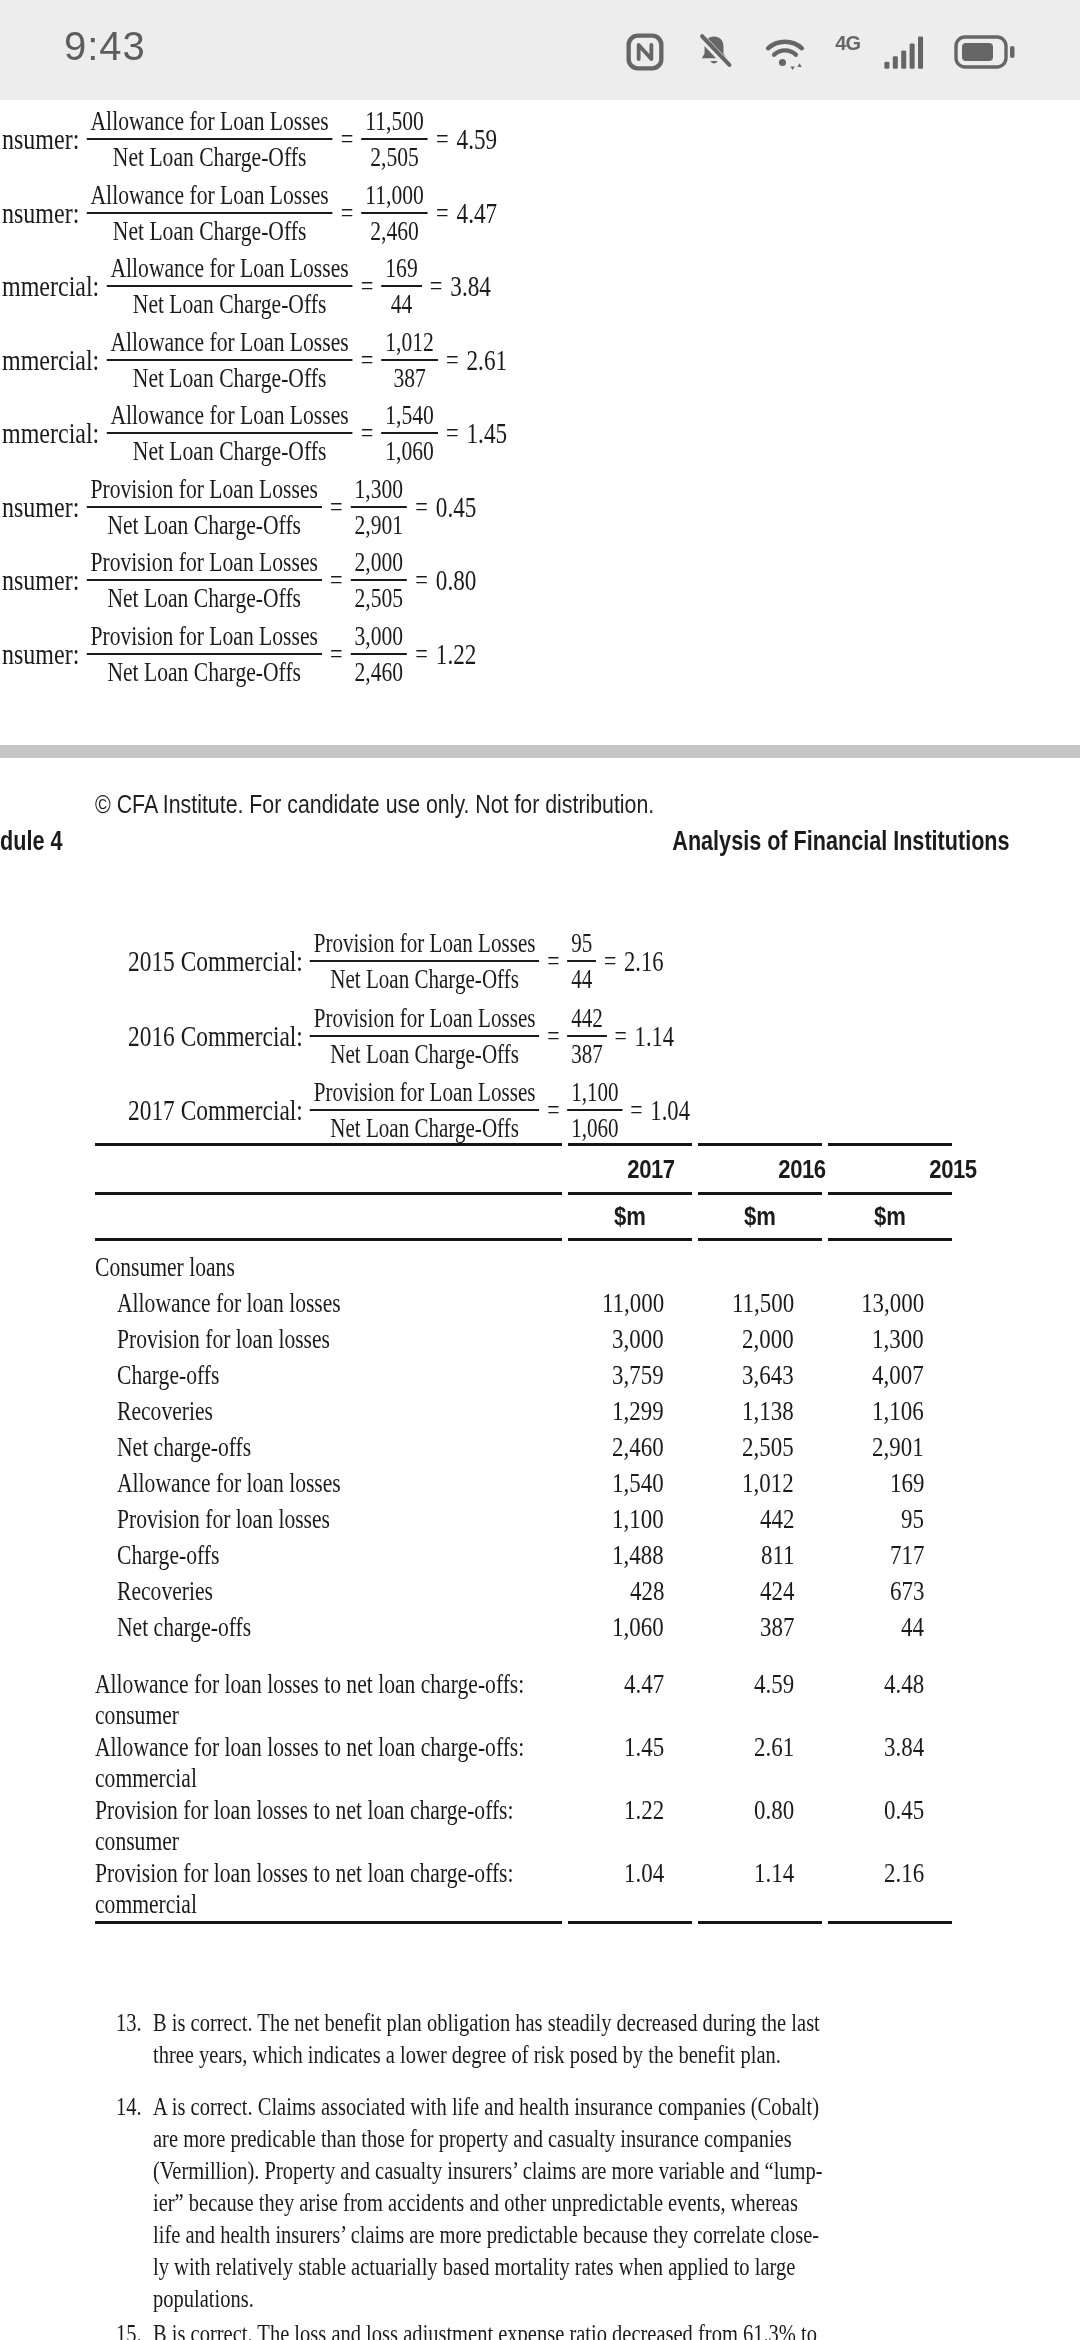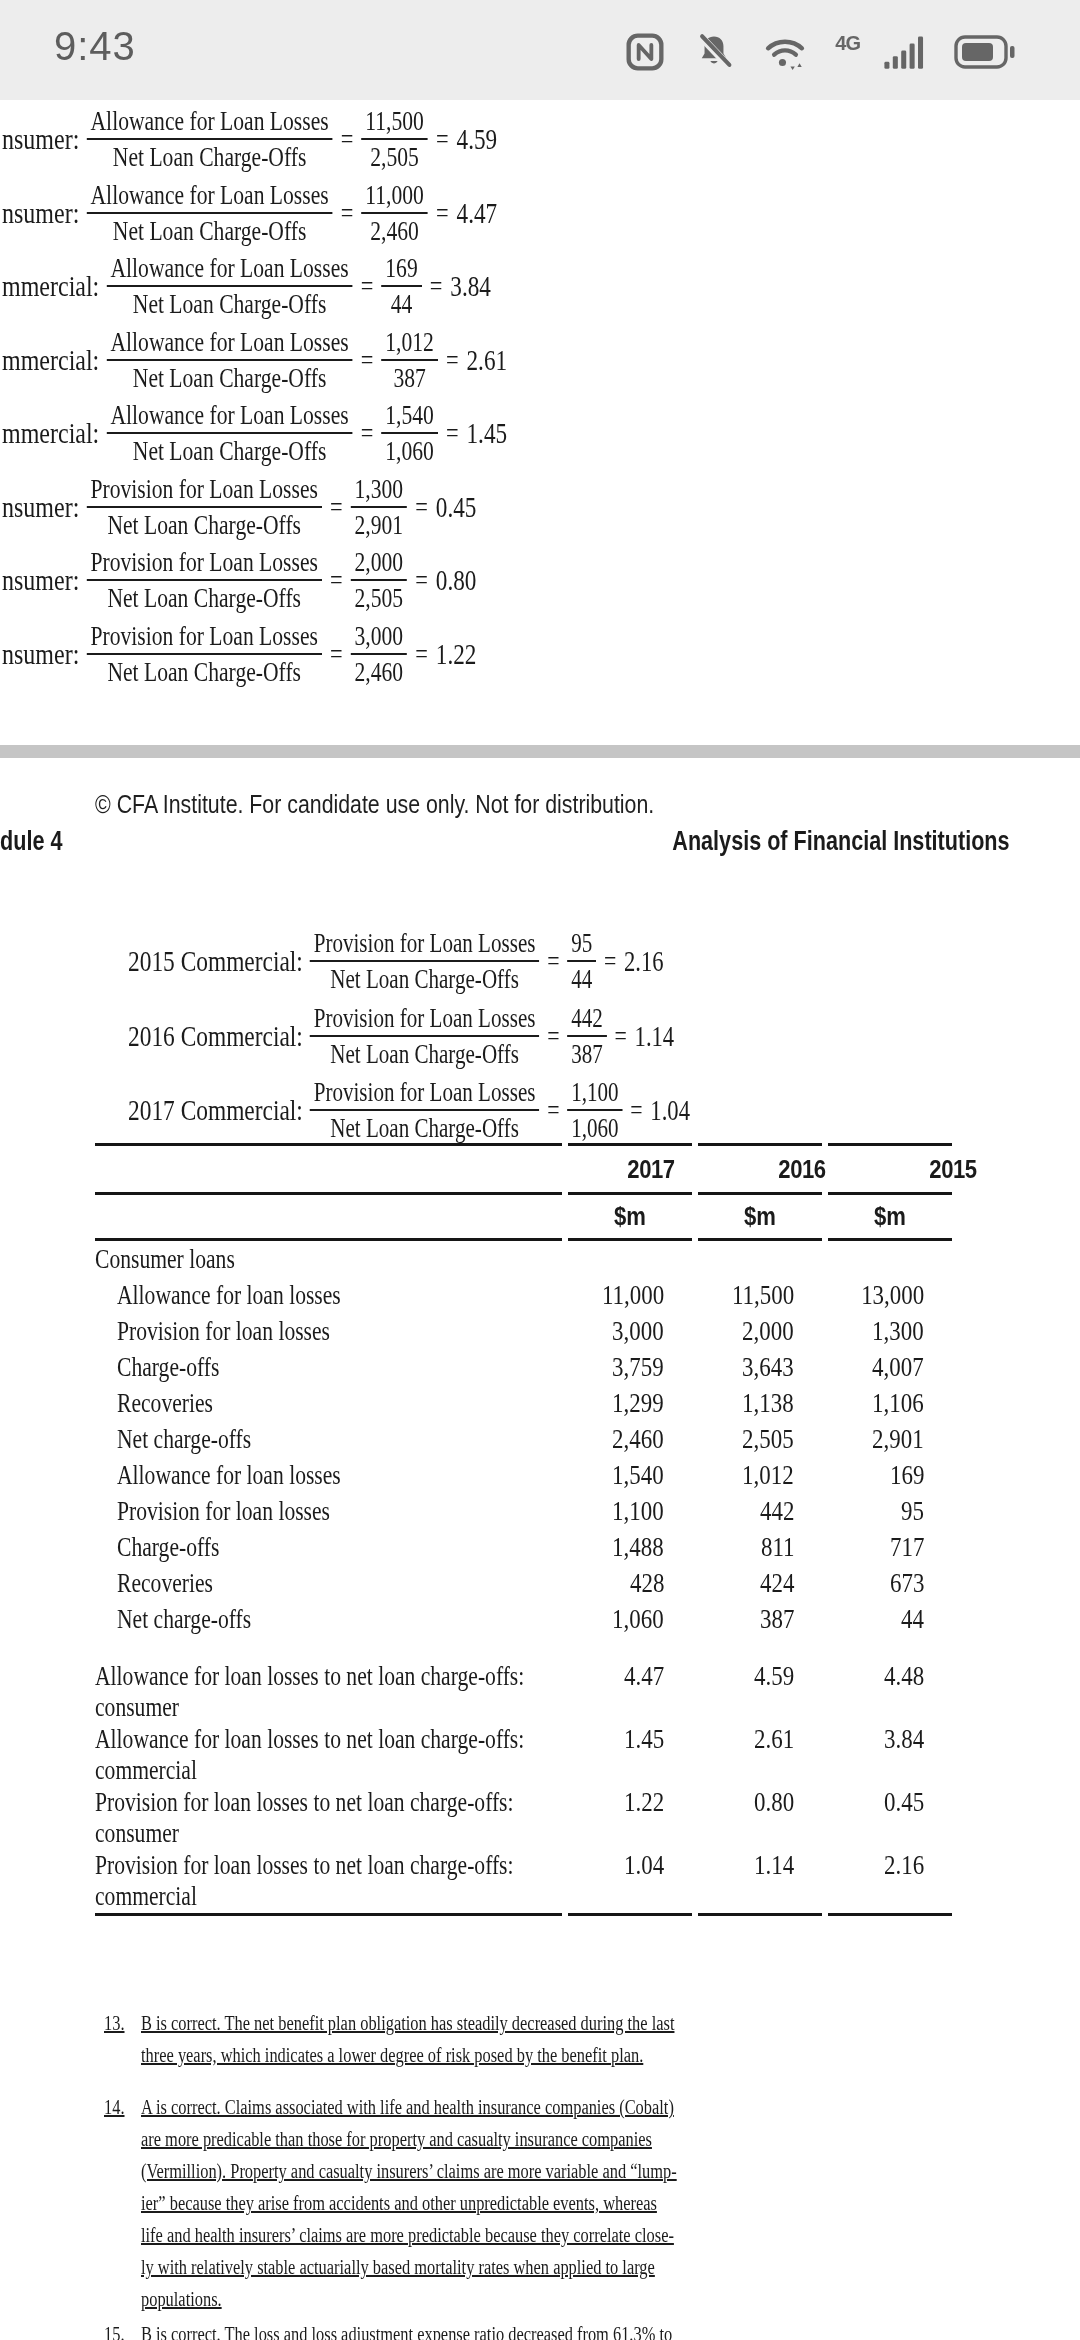--- a/index.html
+++ b/index.html
@@ -2,21 +2,21 @@
 <html><head>
 <meta charset="utf-8">
 <style>
   html,body{margin:0;padding:0;background:#fff;}
   .screen{position:relative;width:1080px;height:2340px;background:#ffffff;overflow:hidden;
           font-family:"Liberation Serif",serif;color:#1b1b1b;}
 
   
   .status-bar{position:absolute;top:0;left:0;width:1080px;height:100px;background:#ededed;
               font-family:"Liberation Sans",sans-serif;}
-  .time{position:absolute;left:54px;top:24px;font-size:40px;font-weight:500;color:#5d5d5d;letter-spacing:1px;}
+  .time{position:absolute;left:64px;top:24px;font-size:40px;font-weight:500;color:#5d5d5d;letter-spacing:1px;}
   .sicons{position:absolute;right:64px;top:28px;height:48px;display:flex;align-items:center;gap:28px;}
   .net-label{font-weight:bold;font-size:20px;color:#666;position:relative;top:-9px;margin-right:-6px;letter-spacing:-1px;}
 
   
   .formula{position:absolute;display:flex;align-items:center;white-space:nowrap;height:66px;}
   .p1{left:2px;transform:scaleX(0.80);transform-origin:left center;}
   .p2{left:128px;transform:scaleX(0.78);transform-origin:left center;}
   .flabel{font-size:30px;margin-right:9px;}
   .frac{display:inline-flex;flex-direction:column;text-align:center;font-size:27px;line-height:1.12;}
   .frac .num{border-bottom:2px solid #1b1b1b;padding:0 5px 2px;}
@@ -35,34 +35,34 @@
 
   
   .table{position:absolute;left:95px;top:1143px;width:857px;}
   .trow{display:grid;grid-template-columns:467px 124px 124px 124px;column-gap:6px;}
   .rule i{display:block;height:3px;background:#161616;}
   .thead{height:46px;align-items:center;gap:27px;}
   .year{text-align:center;font-family:"Liberation Sans",sans-serif;font-weight:bold;font-size:26px;
         letter-spacing:-0.5px;transform:scaleX(0.85);}
   .tunit{height:43px;align-items:center;}
   .unit{text-align:center;font-family:"Liberation Sans",sans-serif;font-weight:bold;font-size:26px;transform:scaleX(0.85);}
-  .tbody{}
+  .tbody{padding-top:8px;}
   .brow{height:36px;line-height:36px;font-size:27px;}
   .glabel{grid-column:1/5;}
   .ilabel{padding-left:22px;}
   .lab{display:inline-block;transform:scaleX(0.80);transform-origin:left center;white-space:nowrap;}
   .val{text-align:right;padding-right:28px;}
   .vx{display:inline-block;transform:scaleX(0.85);transform-origin:right center;}
   .spacer{height:24px;}
   .ratio{min-height:63px;font-size:27px;line-height:31px;}
   .ratio .val{line-height:31px;padding-top:0;}
   .rlab div{transform:scaleX(0.80);transform-origin:left top;white-space:nowrap;}
 
   
-  .answer{position:absolute;left:104px;width:905px;display:flex;font-size:20px;line-height:32px;text-decoration:underline;}
+  .answer{position:absolute;left:116px;width:905px;display:flex;font-size:25px;line-height:32px;}
   .anum{width:37px;flex:none;transform:scaleX(0.82);transform-origin:left top;}
   .aline{transform:scaleX(0.82);transform-origin:left top;white-space:nowrap;}
   svg{display:block;}
 </style>
 </head>
 <body>
 
 <div class="screen">
 
   <div class="status-bar">

